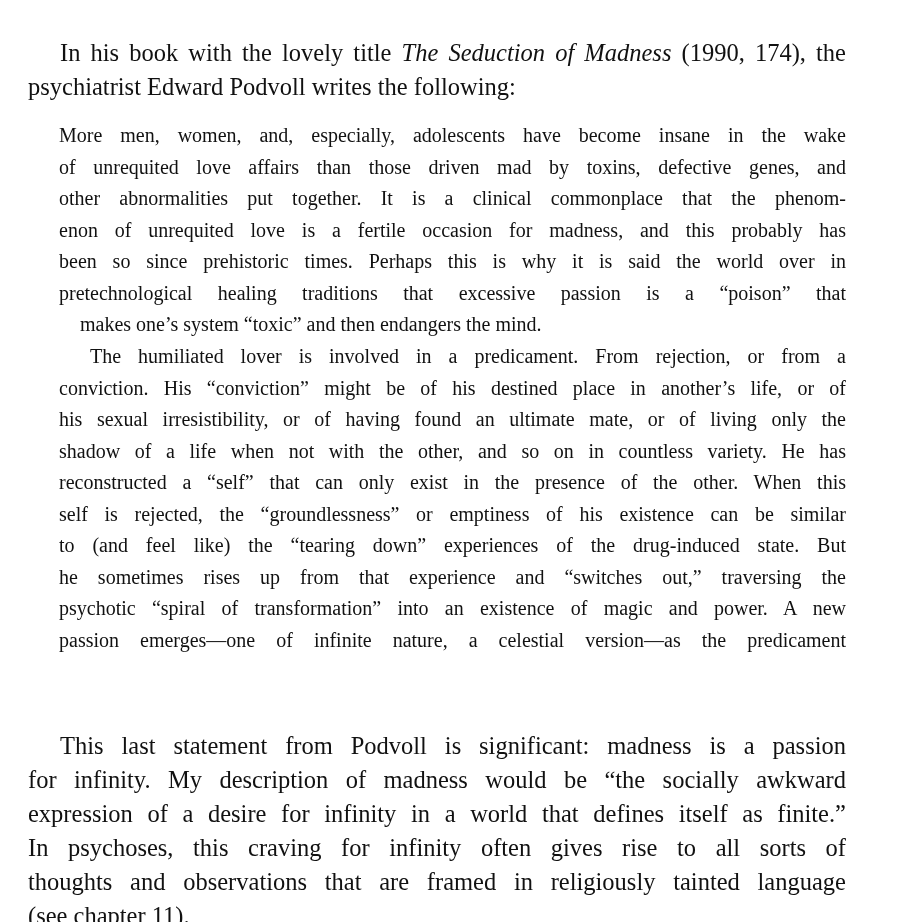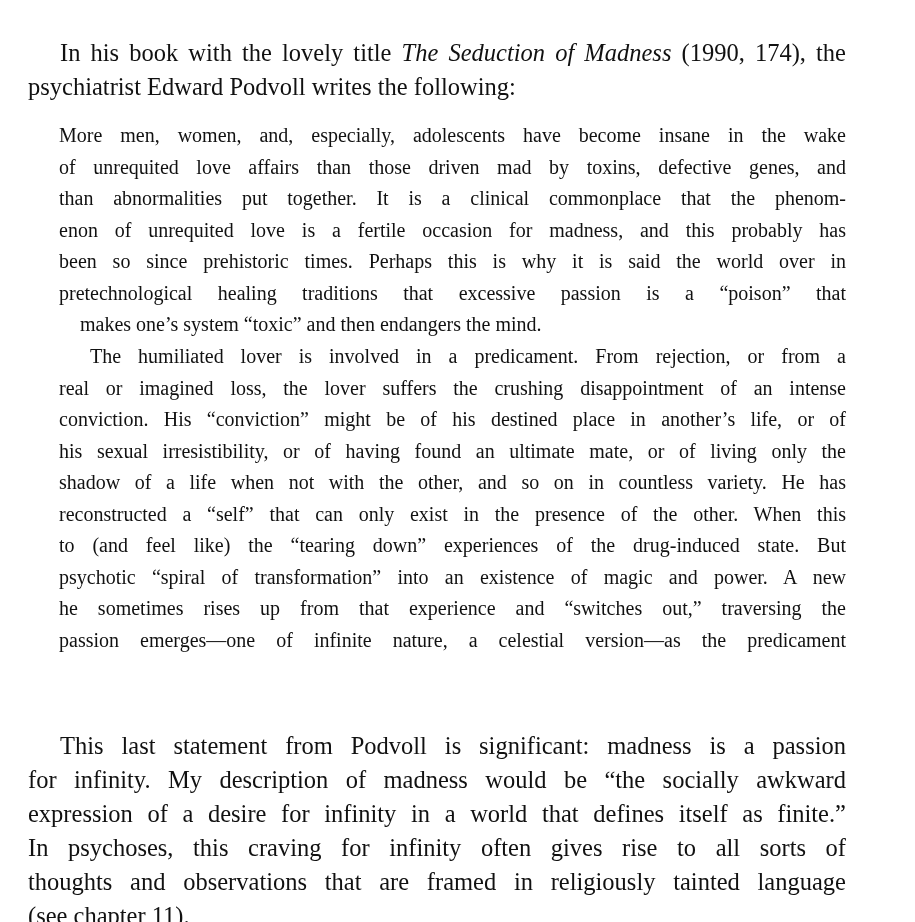--- a/index.html
+++ b/index.html
@@ -77,37 +77,37 @@
 <div class="page">
 
   <div class="para" id="p1">
     <span class="line indent"><span>In his book with the lovely title </span><em>The Seduction of Madness</em><span> (1990, 174), the</span></span>
     <span class="line last">psychiatrist Edward Podvoll writes the following:</span>
   </div>
 
   <div class="quote" id="q1">
     <span class="line">More men, women, and, especially, adolescents have become insane in the wake</span>
     <span class="line">of unrequited love affairs than those driven mad by toxins, defective genes, and</span>
-    <span class="line">than abnormalities put together. It is a clinical commonplace that the phenom-</span>
+    <span class="line">other abnormalities put together. It is a clinical commonplace that the phenom-</span>
     <span class="line">enon of unrequited love is a fertile occasion for madness, and this probably has</span>
     <span class="line">been so since prehistoric times. Perhaps this is why it is said the world over in</span>
     <span class="line">pretechnological healing traditions that excessive passion is a “poison” that</span>
     <span class="line last">makes one’s system “toxic” and then endangers the mind.</span>
   </div>
 
   <div class="quote" id="q2">
     <span class="line indent">The humiliated lover is involved in a predicament. From rejection, or from a</span>
-    <span class="line">real or imagined loss, the lover suffers the crushing disappointment of an intense</span>
     <span class="line">conviction. His “conviction” might be of his destined place in another’s life, or of</span>
     <span class="line">his sexual irresistibility, or of having found an ultimate mate, or of living only the</span>
     <span class="line">shadow of a life when not with the other, and so on in countless variety. He has</span>
     <span class="line">reconstructed a “self” that can only exist in the presence of the other. When this</span>
+    <span class="line">self is rejected, the “groundlessness” or emptiness of his existence can be similar</span>
     <span class="line">to (and feel like) the “tearing down” experiences of the drug-induced state. But</span>
+    <span class="line">he sometimes rises up from that experience and “switches out,” traversing the</span>
     <span class="line">psychotic “spiral of transformation” into an existence of magic and power. A new</span>
-    <span class="line">he sometimes rises up from that experience and “switches out,” traversing the</span>
     <span class="line">passion emerges—one of infinite nature, a celestial version—as the predicament</span>
   </div>
 
   <div class="para" id="p2">
     <span class="line indent">This last statement from Podvoll is significant: madness is a passion</span>
     <span class="line">for infinity. My description of madness would be “the socially awkward</span>
     <span class="line">expression of a desire for infinity in a world that defines itself as finite.”</span>
     <span class="line">In psychoses, this craving for infinity often gives rise to all sorts of</span>
     <span class="line">thoughts and observations that are framed in religiously tainted language</span>
     <span class="line last">(see chapter 11).</span>

